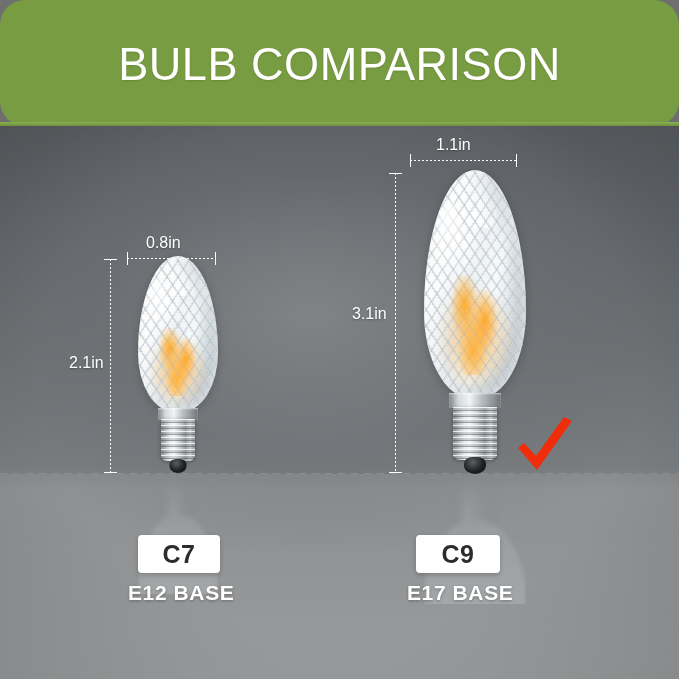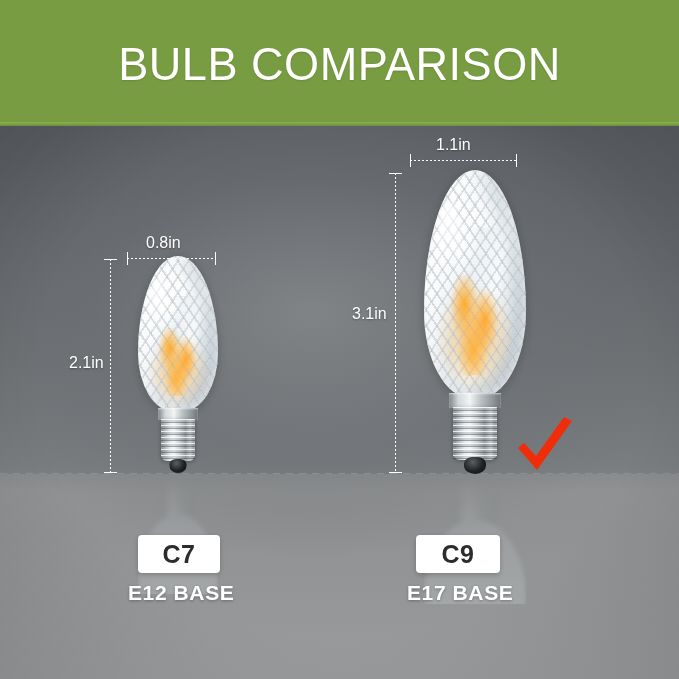--- a/index.html
+++ b/index.html
@@ -9,20 +9,21 @@
     background:#6f6f6f;
   }
   #stage{position:relative;width:679px;height:679px;overflow:hidden;}
 
   
   .banner{
     position:absolute;left:0;top:0;width:679px;height:126px;
     background:#789c41;
     display:flex;align-items:center;justify-content:center;
     z-index:40;
+    border-radius:25px;
   }
   .banner-edge{
     position:absolute;left:0;top:122px;width:679px;height:4px;
     background:linear-gradient(to bottom,#8ab151,#6e8e3c);
     z-index:41;
   }
   .banner-title{
     color:#ffffff;
     font-size:47px;
     letter-spacing:0.5px;

